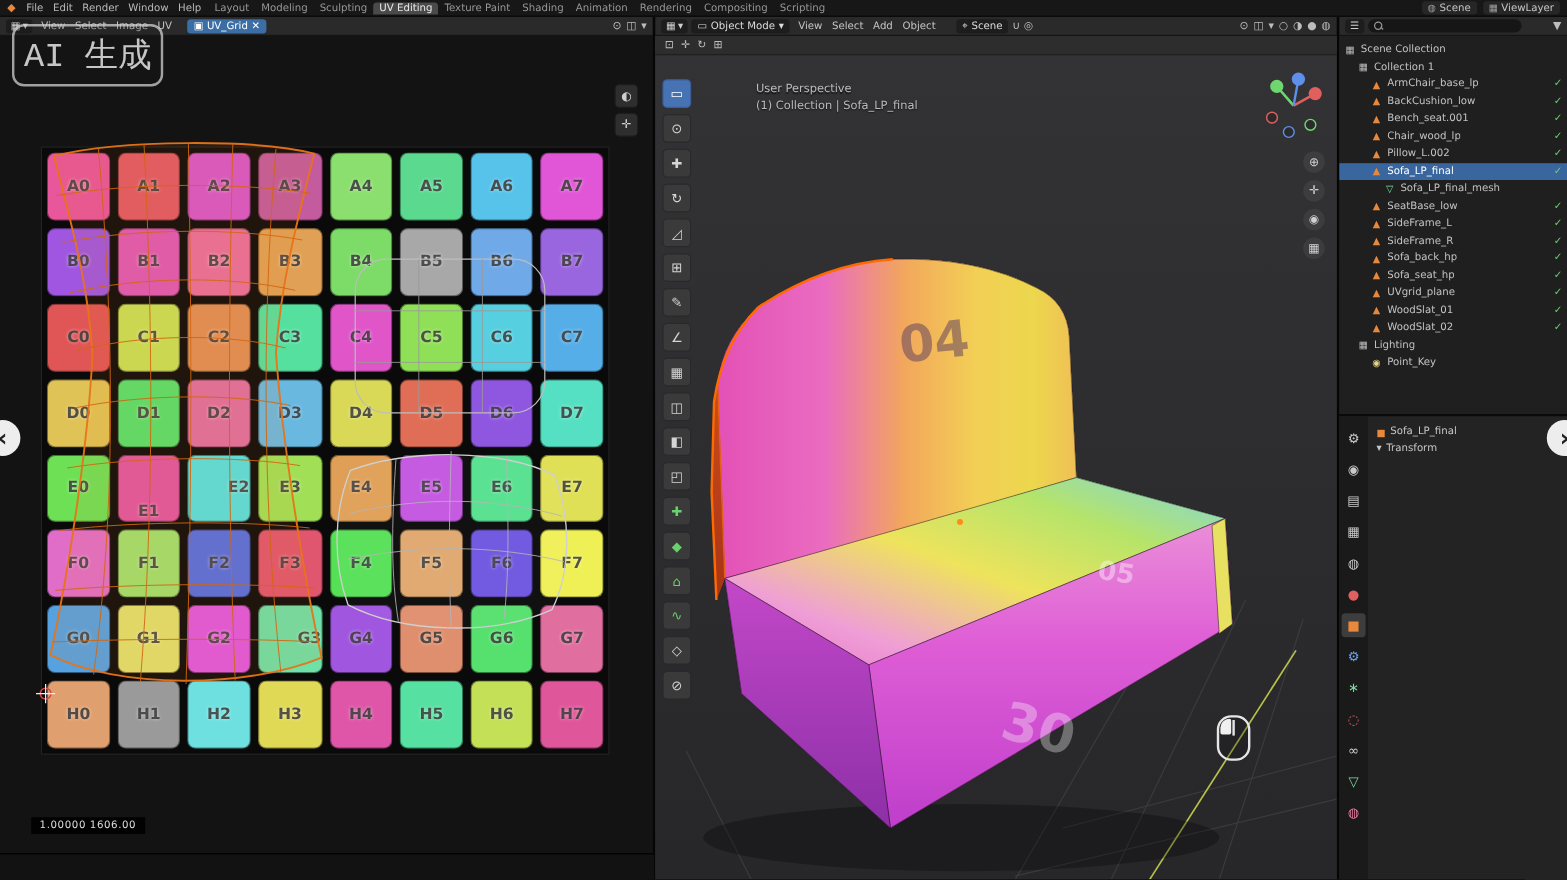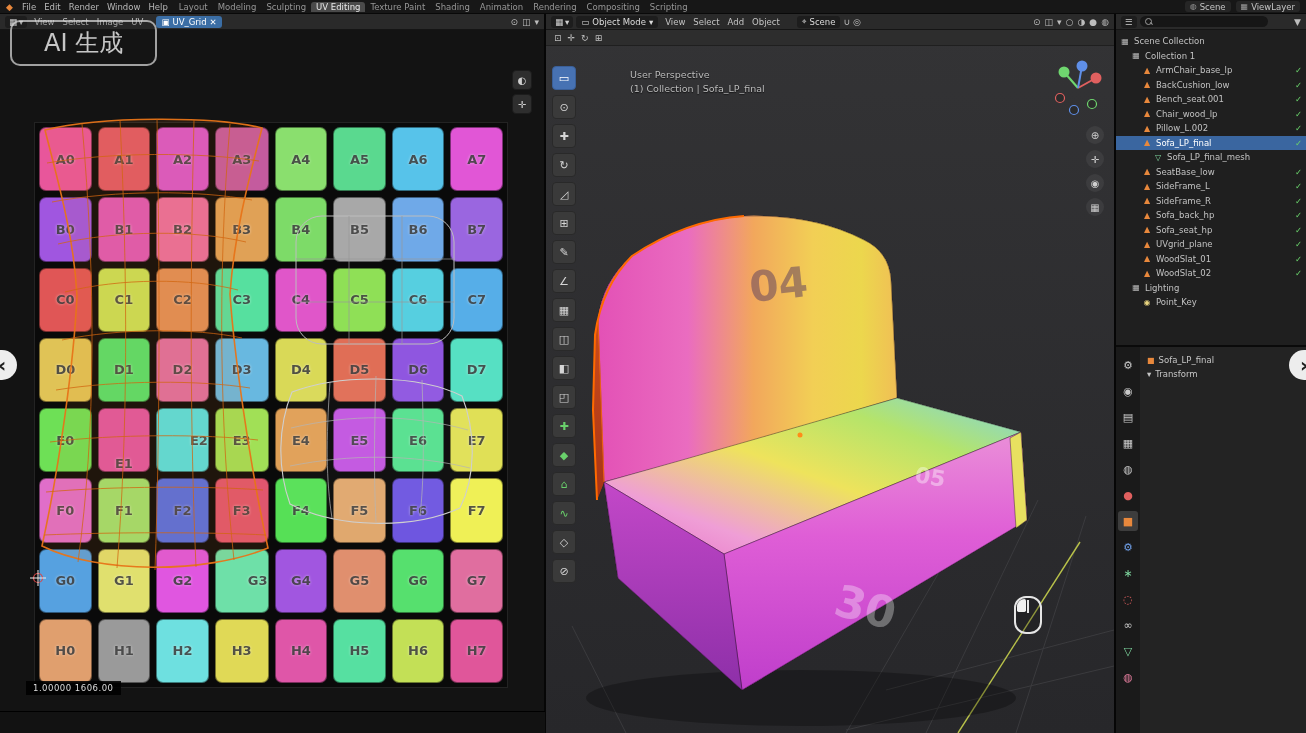--- a/index.html
+++ b/index.html
@@ -28,21 +28,21 @@
           padding:0 4px;height:12px;color:#cfcfcf;}
   .hmenu{padding:0 4px;color:#c3c3c3;}
   .imgchip{display:flex;align-items:center;gap:3px;background:#3b6ea5;color:#fff;
            border-radius:3px;padding:0 5px;height:12px;margin-left:6px;}
   .modechip{display:flex;align-items:center;gap:3px;background:#1d1d1d;border-radius:3px;
             padding:0 5px;height:12px;color:#dcdcdc;}
   .hgrp{display:flex;align-items:center;gap:4px;margin-left:auto;color:#bdbdbd;}
   .hico{font-size:9px;color:#bdbdbd;}
   
   #uvcanvas{left:0;top:30px;width:544px;height:681px;background:#131313;overflow:hidden;}
-  #uvgrid{position:absolute;left:34px;top:92px;width:474px;height:566px;display:grid;
+  #uvgrid{position:absolute;left:34px;top:92px;width:474px;height:507px;display:grid;
           grid-template-columns:repeat(8,1fr);grid-template-rows:repeat(8,1fr);gap:6px;
           background:#0a0a0a;padding:4px;border:1px solid #232323;box-sizing:border-box;}
   .ucell{position:relative;border-radius:7px;border:1px solid rgba(0,0,0,.45);
          display:flex;align-items:center;justify-content:center;
          background-image:linear-gradient(rgba(255,255,255,.22) 1px,transparent 1px),
                           linear-gradient(90deg,rgba(255,255,255,.22) 1px,transparent 1px);
          background-size:25% 25%;}
   .ulab{font-size:13px;font-weight:bold;color:rgba(55,55,55,.85);
         text-shadow:0 0 3px rgba(255,255,255,.55);}
   #uvwire{position:absolute;left:0;top:0;pointer-events:none;}
@@ -99,23 +99,23 @@
   .ptab{width:20px;height:20px;display:flex;align-items:center;justify-content:center;
         border-radius:3px;font-size:11px;}
   .ptab.act{background:#3d3d3d;}
   #pcontent{flex:1;padding:6px 7px;}
   .prow{display:flex;align-items:center;gap:4px;height:14px;font-size:8.5px;color:#c6c6c6;}
   .pbicon{color:#e8883c;font-size:8px;}
   
   #wm{left:300px;top:340px;width:740px;text-align:center;font-size:32px;font-weight:bold;
       letter-spacing:6px;color:rgba(45,220,235,.9);text-shadow:0 0 12px rgba(0,190,215,.55);
       z-index:40;pointer-events:none;white-space:nowrap;}
-  #aibadge{left:10px;top:20px;padding:5px 32px;border:2.5px solid rgba(222,222,222,.7);
-           border-radius:10px;font-size:24px;color:rgba(238,238,238,.82);z-index:42;
-           background:rgba(25,25,25,.2);}
+  #aibadge{left:10px;top:20px;padding:5px 8px;border:2.5px solid rgba(222,222,222,.7);
+           border-radius:10px;font-size:28px;color:rgba(238,238,238,.82);z-index:42;
+           background:rgba(25,25,25,.2);font-family:Liberation Mono, monospace;}
   .navarrow{width:30px;height:30px;border-radius:50%;background:#ededed;color:#1e1e1e;
             display:flex;align-items:center;justify-content:center;font-size:20px;z-index:45;
             font-weight:bold;}
   #bottomstrip{left:0;top:711px;width:545px;height:22px;background:#121212;border-top:1px solid #000;}
 </style>
 </head>
 <body>
 
 <div id="app">
 

